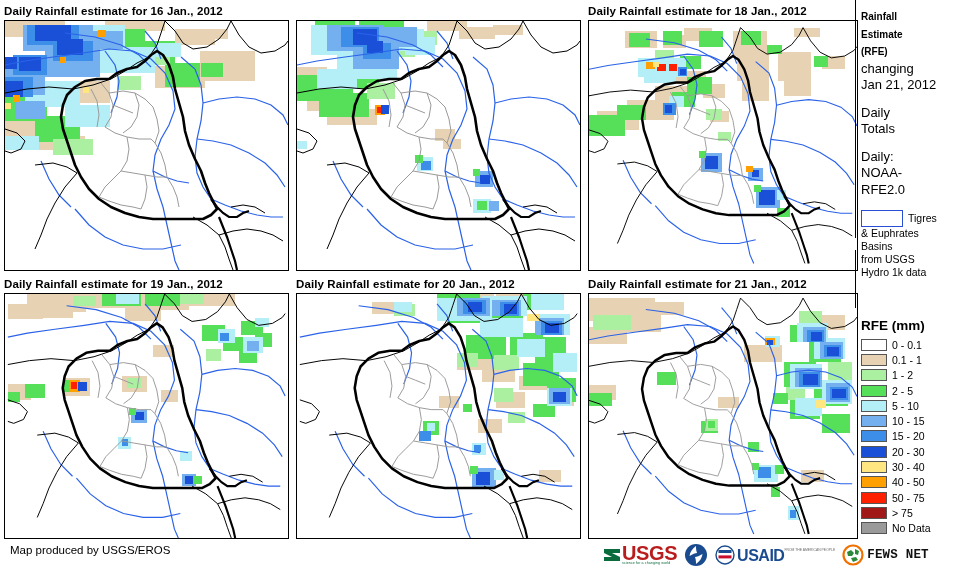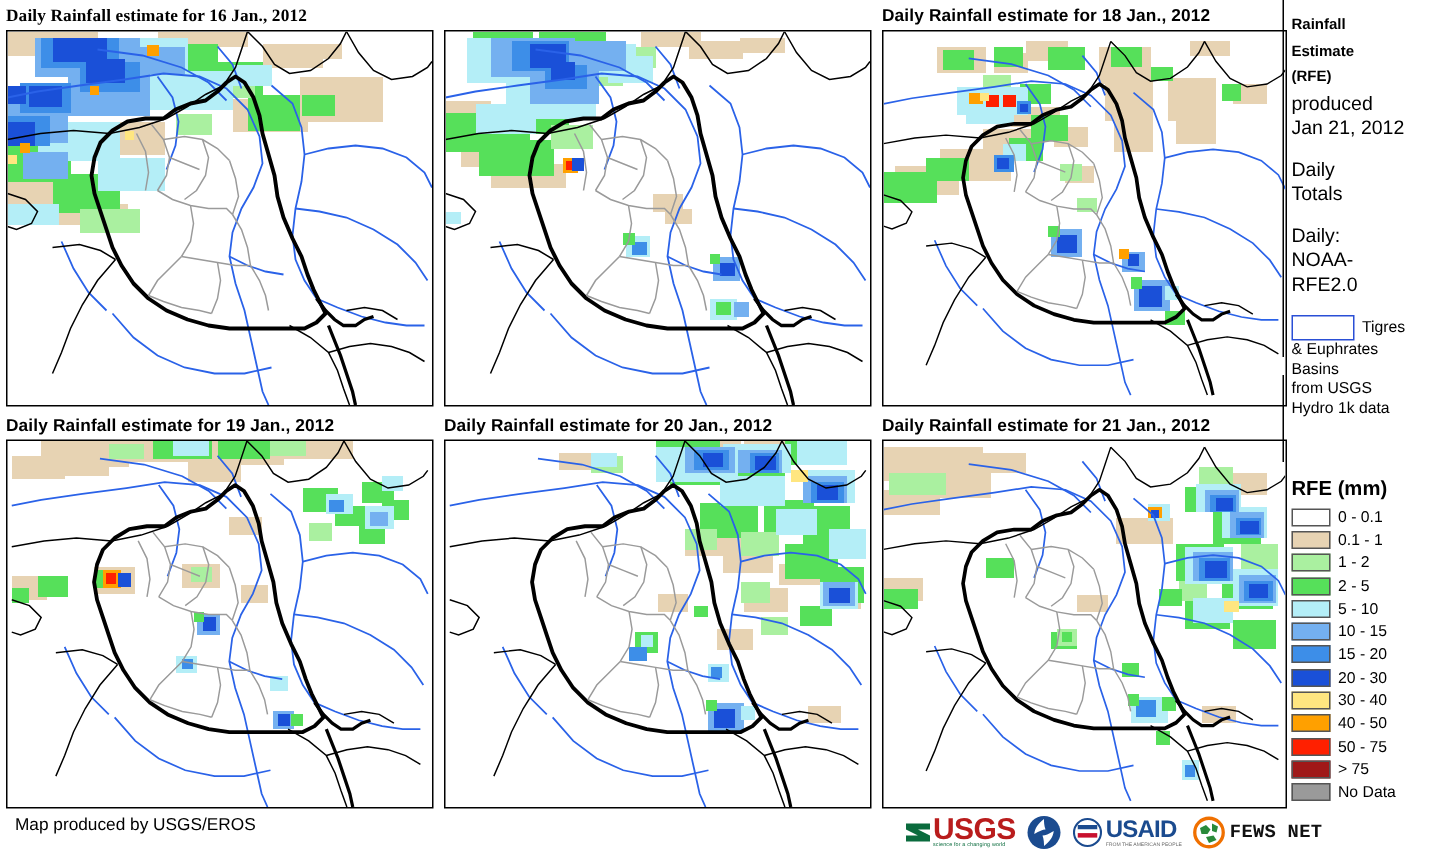--- a/index.html
+++ b/index.html
@@ -76,21 +76,21 @@
   .usgs-tag{font-size:3.6px;color:#0a6b3d;line-height:4px;letter-spacing:.1px;}
   .usaid-txt{font-size:16px;font-weight:bold;color:#1b4b8f;letter-spacing:-.5px;line-height:15px;}
   .usaid-tag{font-size:3.4px;color:#6b6b6b;line-height:4px;}
   .fews-txt{font-size:12.5px;font-weight:bold;color:#111;letter-spacing:.2px;}
 </style>
 </head>
 <body>
 
 <div id="root">
 
-  <div class="panel" id="p0" style="left:4px;top:4px;width:285px;height:267px;font-family:Liberation Serif, serif;">
+  <div class="panel" id="p0" style="left:4px;top:4px;width:285px;height:267px;">
     <div class="panel-title">Daily Rainfall estimate for 16 Jan., 2012</div>
     <div class="map-frame" style="top:16px;width:283px;height:249px;">
       <div class="map-inner">
         <svg class="map-svg" width="283" height="249" viewBox="0 0 283 249">
           <g shape-rendering="crispEdges">
 
             <rect x="0" y="0" width="60" height="16" fill="#e7d3b3"></rect>
             <rect x="100" y="0" width="60" height="10" fill="#e7d3b3"></rect>
             <rect x="170" y="8" width="40" height="16" fill="#e7d3b3"></rect>
             <rect x="195" y="30" width="55" height="30" fill="#e7d3b3"></rect>
@@ -797,21 +797,21 @@
   </div>
 
   <div id="sidebar">
     <div class="divider"></div>
     <div class="divider2"></div>
 
     <div style="margin-top:8px;">
       <div class="sb-title">Rainfall</div>
       <div class="sb-title">Estimate</div>
       <div class="sb-title">(RFE)</div>
-      <div class="sb-sub">produced</div>
+      <div class="sb-sub">changing</div>
       <div class="sb-sub">Jan 21, 2012</div>
     </div>
 
     <div class="sb-block">
       <div>Daily</div>
       <div>Totals</div>
     </div>
 
     <div class="sb-block">
       <div>Daily:</div>
@@ -910,21 +910,21 @@
       </svg>
     </div>
 
     <div class="logo">
       <svg width="20" height="20" viewBox="0 0 20 20">
         <circle cx="10" cy="10" r="9" fill="#ffffff" stroke="#1b4b8f" stroke-width="1.4"></circle>
         <rect x="3.5" y="5" width="13" height="3" fill="#1b4b8f"></rect>
         <rect x="3.5" y="8" width="13" height="2.4" fill="#ffffff"></rect>
         <rect x="3.5" y="10.4" width="13" height="3" fill="#c8102e"></rect>
       </svg>
-      <div style="display:flex;flex-direction:column;justify-content:center;margin-left:2px;">
+      <div style="display:flex;flex-direction:row;justify-content:center;margin-left:2px;">
         <div class="usaid-txt">USAID</div>
         <div class="usaid-tag">FROM THE AMERICAN PEOPLE</div>
       </div>
     </div>
 
     <div class="logo">
       <svg width="22" height="22" viewBox="0 0 22 22">
         <circle cx="11" cy="11" r="9.5" fill="none" stroke="#f07000" stroke-width="2.2"></circle>
         <circle cx="11" cy="11" r="7" fill="#ffffff"></circle>
         <path d="M5,8 L9,6 L12,9 L10,12 L6,12 Z" fill="#2a8a3a"></path>

